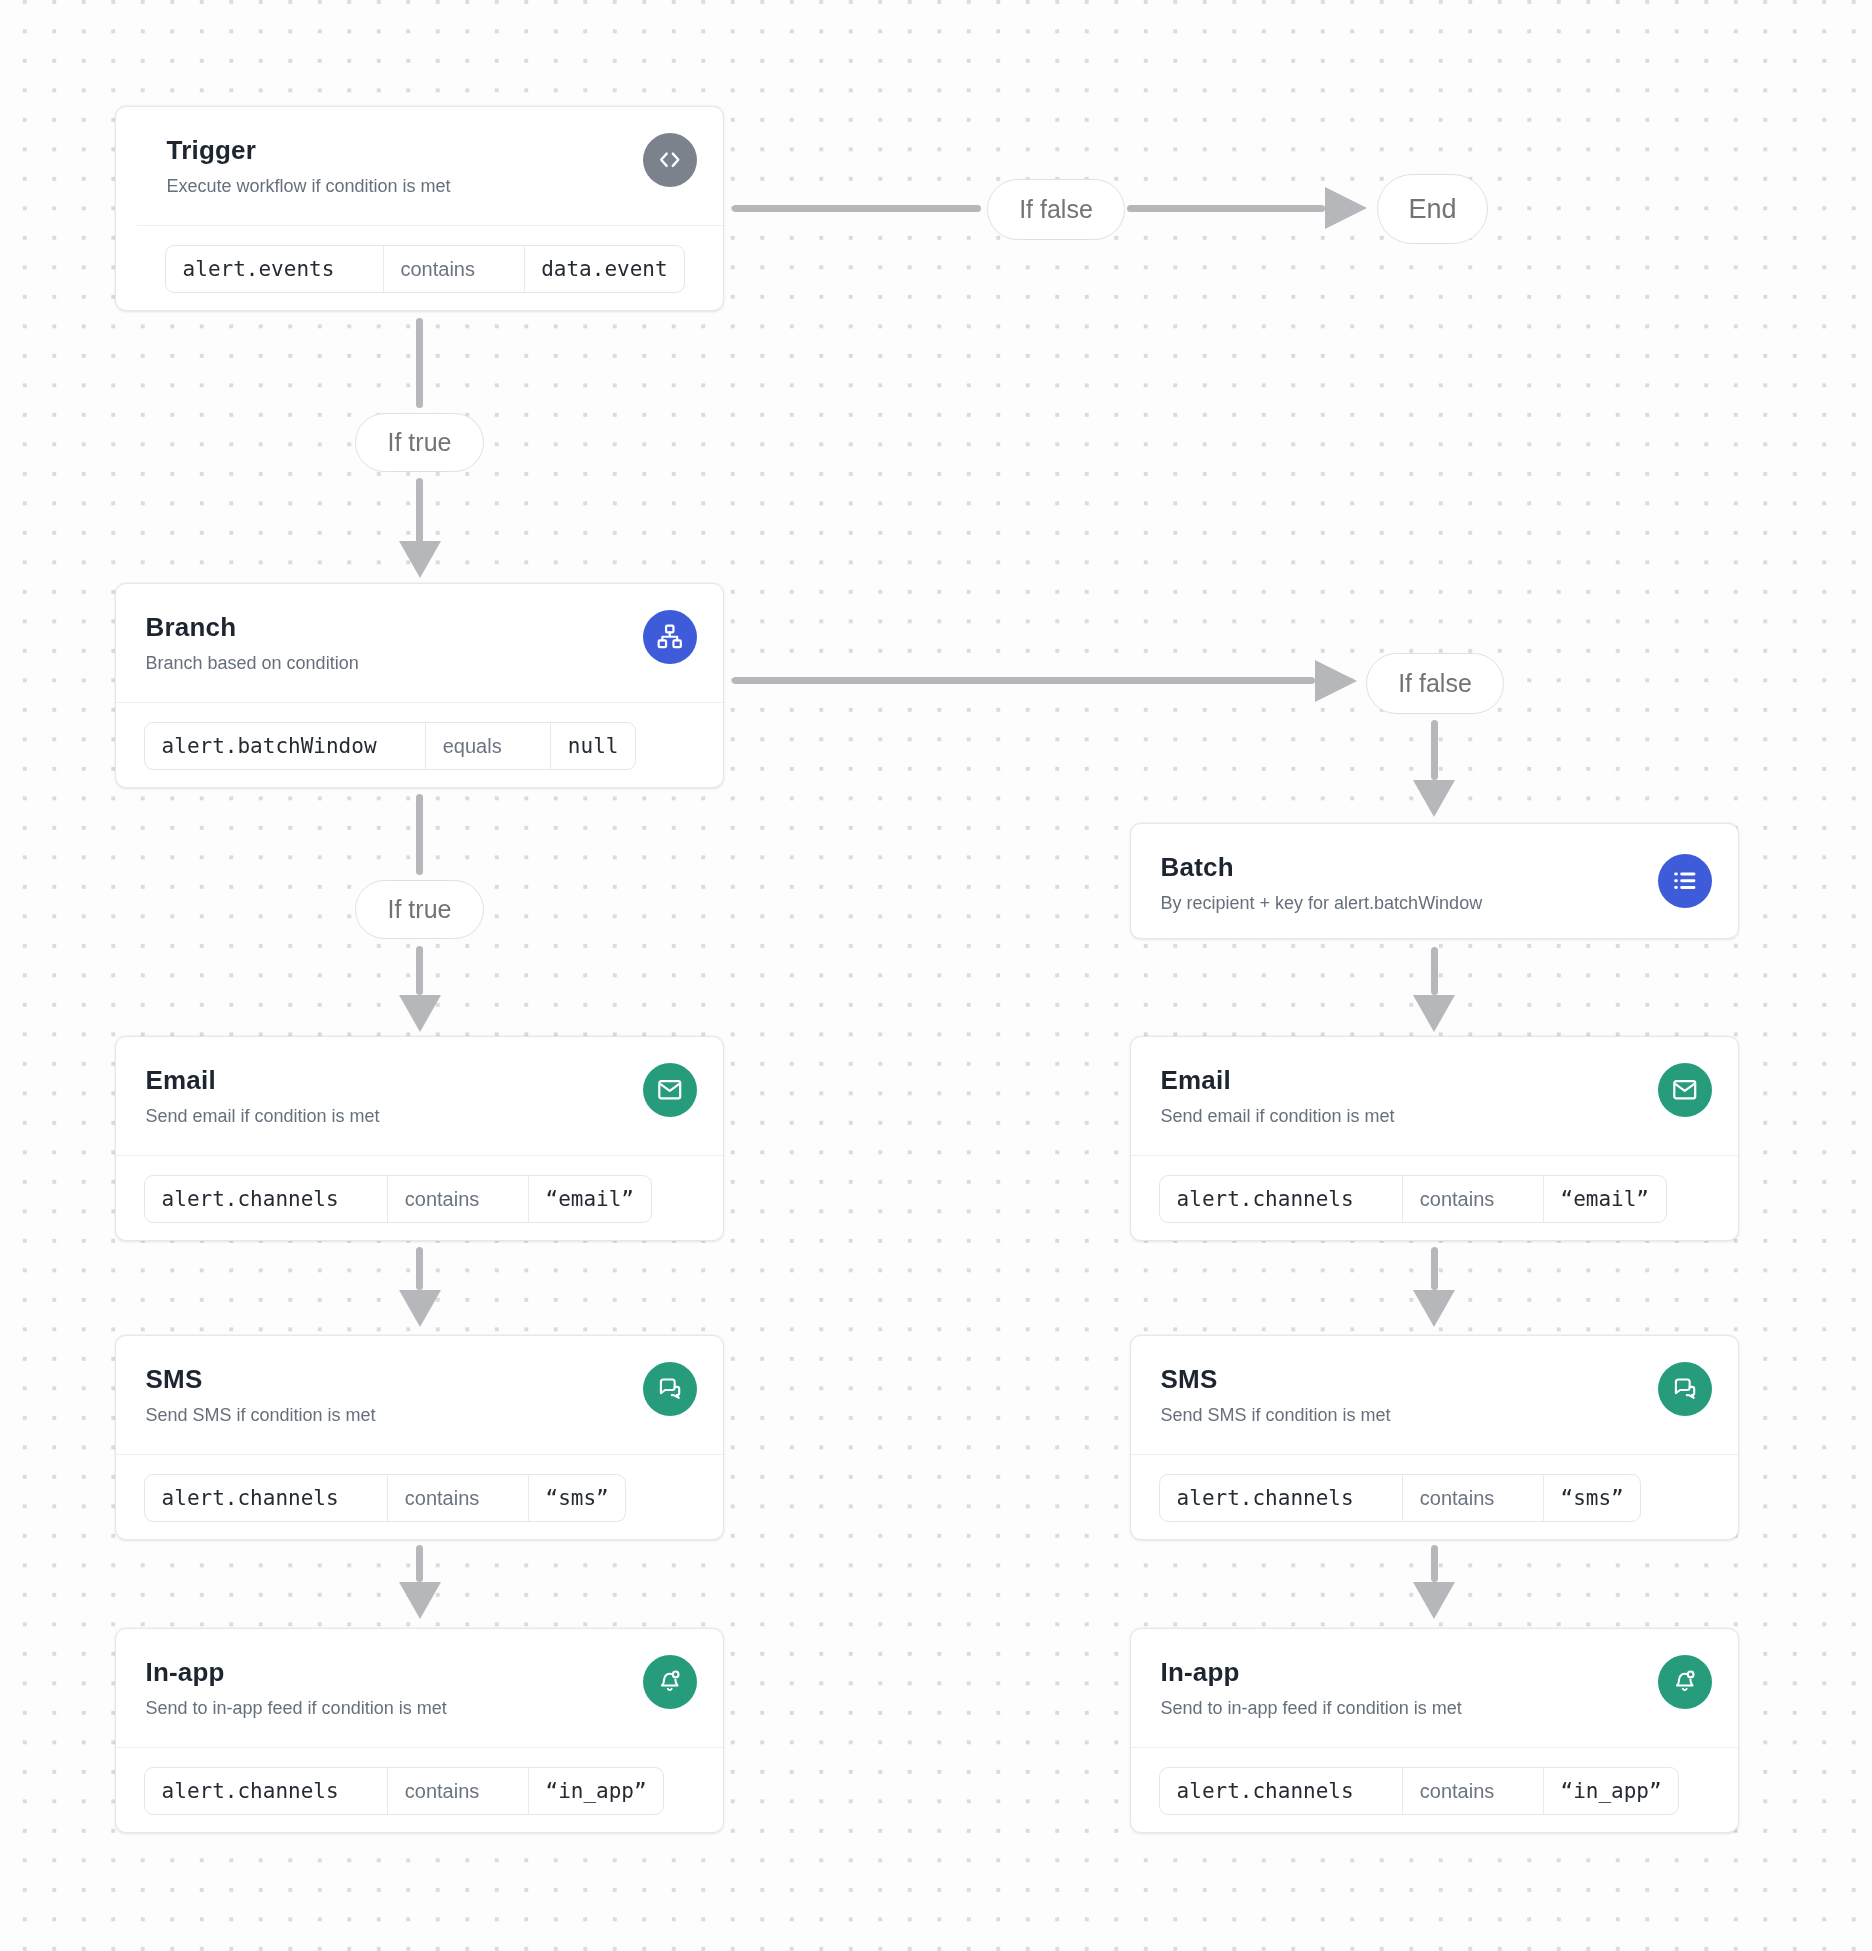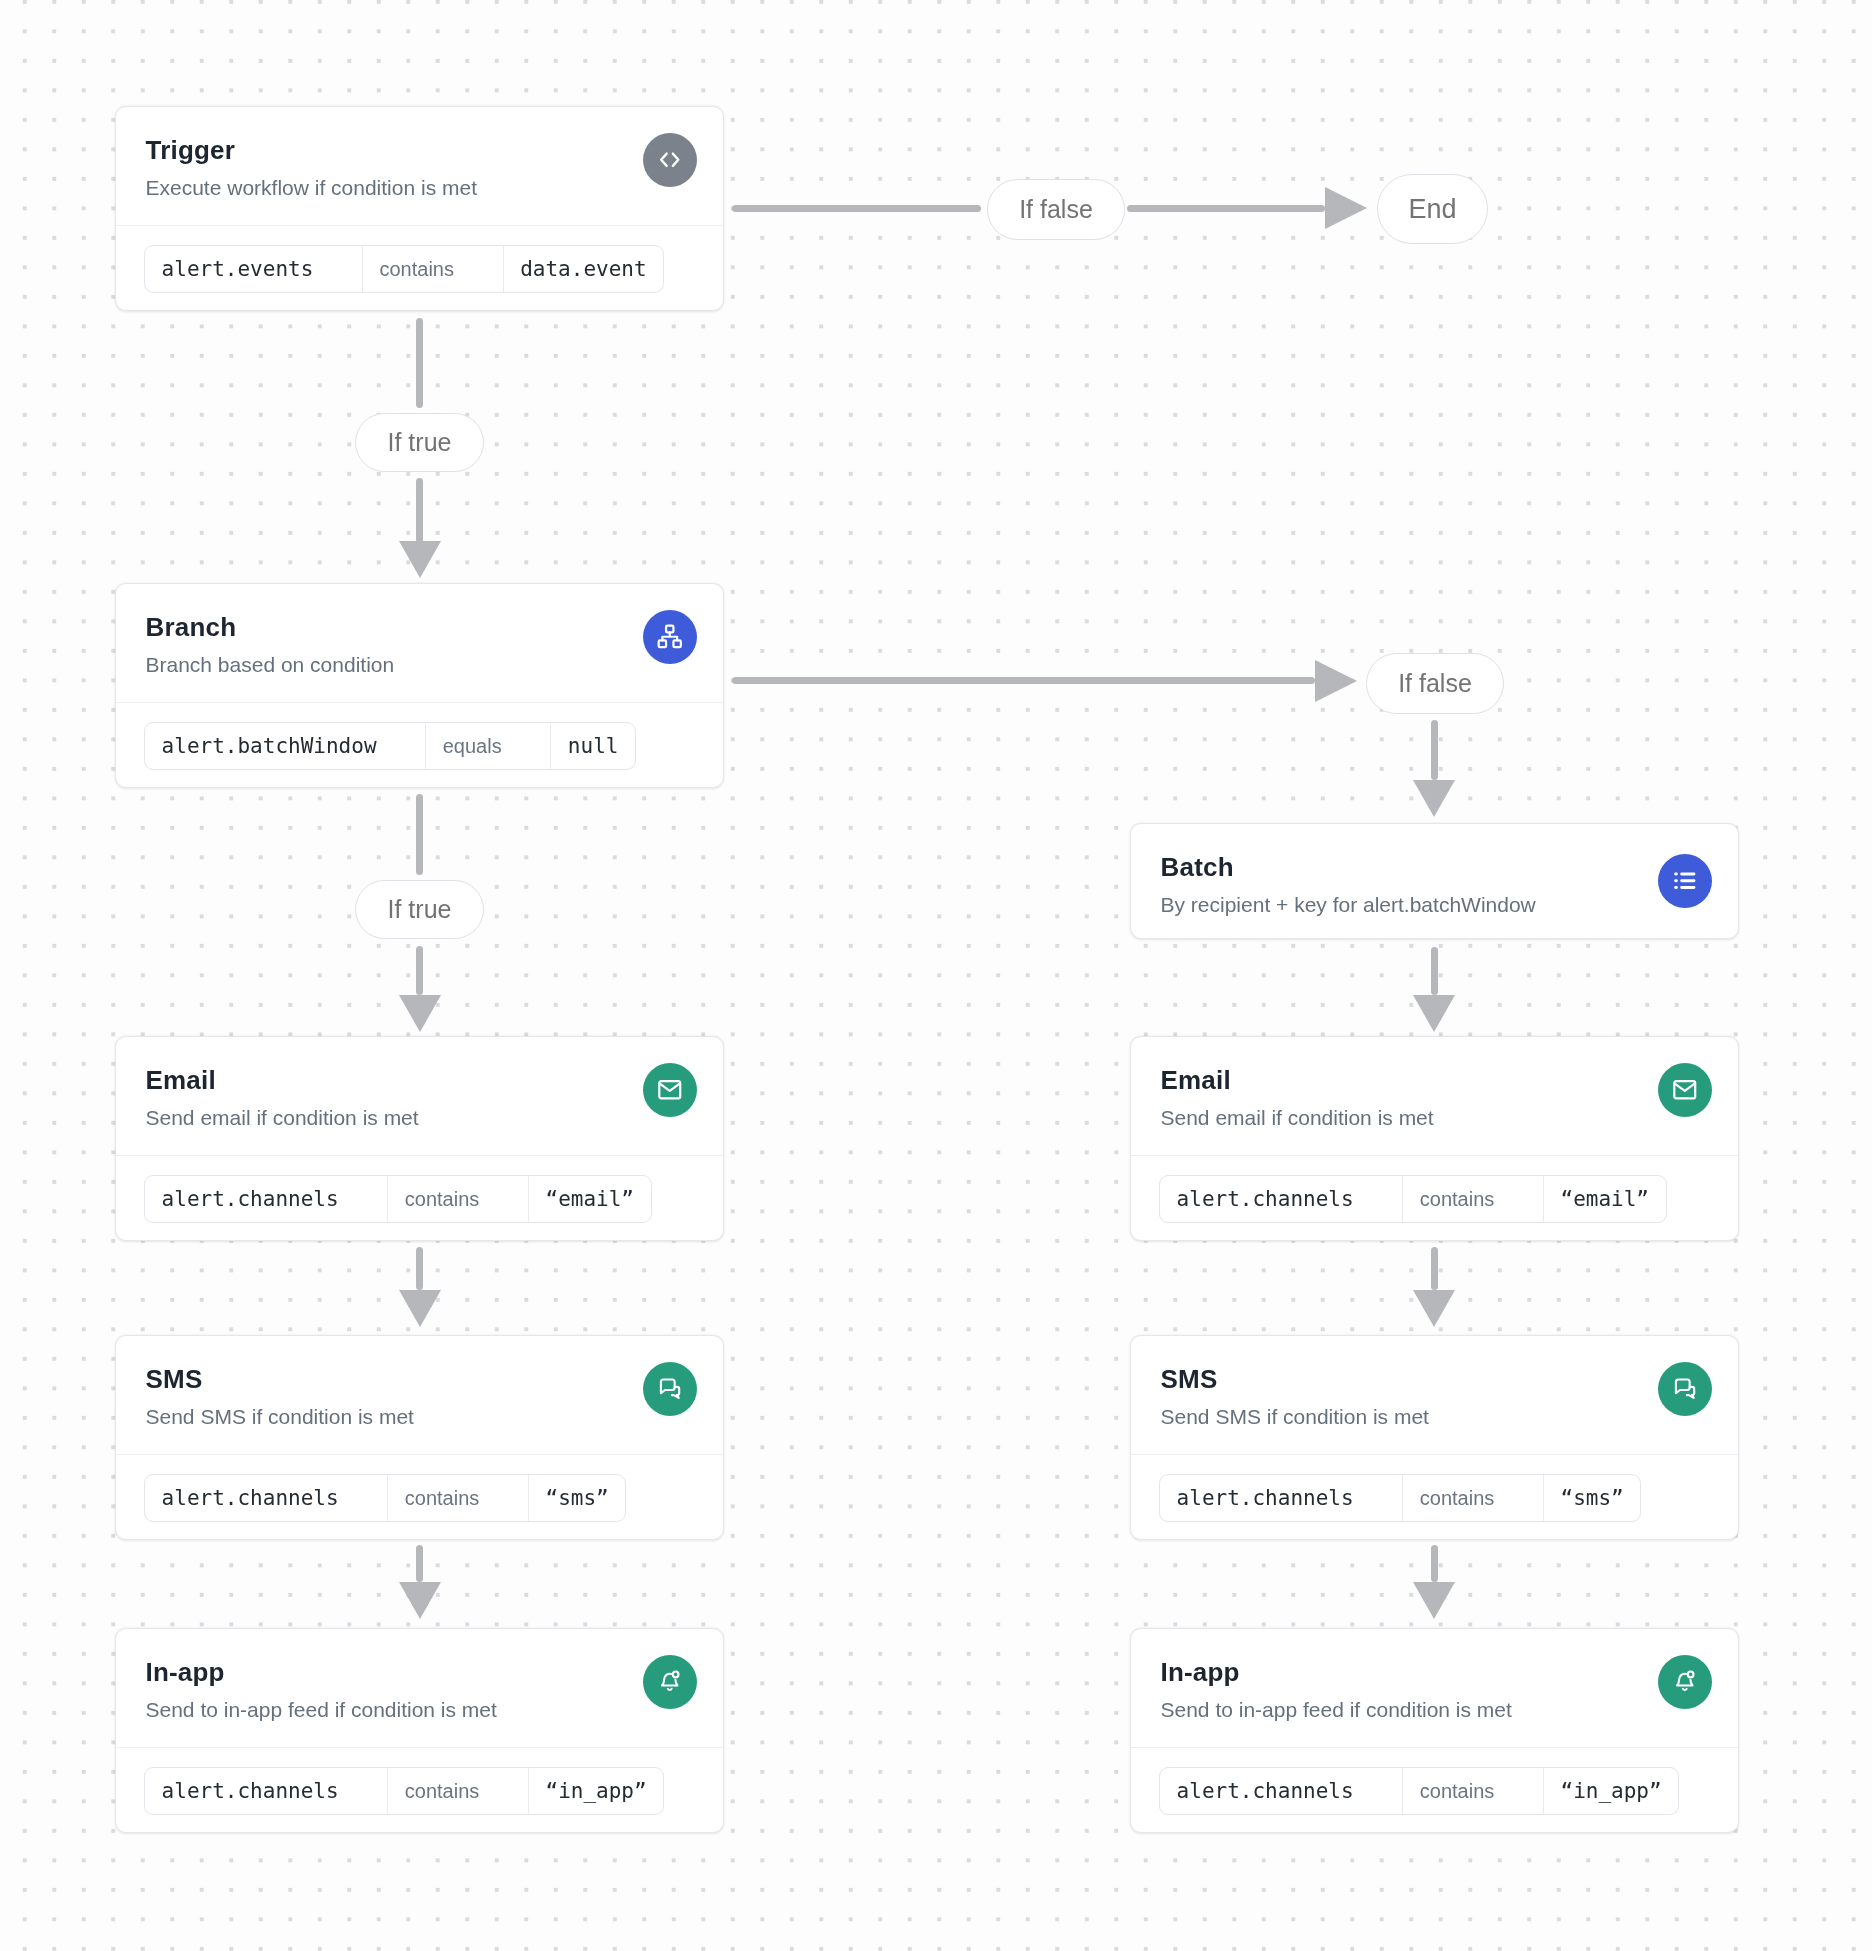--- a/index.html
+++ b/index.html
@@ -11,21 +11,21 @@
     font-family:"Liberation Sans",sans-serif;
   }
   .card{
     position:absolute;width:609px;box-sizing:border-box;background:#fff;
     border:1.4px solid #e5e7eb;border-radius:11px;
     box-shadow:0 0.9px 2.8px rgba(20,25,35,.07),0 0.9px 1.8px rgba(20,25,35,.04);
   }
   .card-head{position:relative;height:118px;box-sizing:border-box;padding:28px 102px 0 29.5px;}
   .card-head.solo{height:114px;}
   .card-title{font-size:26px;font-weight:700;color:#1d2530;letter-spacing:0.2px;}
-  .card-sub{font-size:21px;color:#66707c;margin-top:10px;}
+  .card-sub{font-size:18px;color:#66707c;margin-top:10px;}
   .card-cond{height:85px;box-sizing:border-box;border-top:1.4px solid #eceef1;padding:19.4px 28px;}
   .chip{
     display:inline-flex;align-items:stretch;border:1.4px solid #e3e6ea;
     border-radius:9.2px;background:#fff;height:46px;overflow:hidden;gap:32px;
   }
   .chip>span{display:flex;align-items:center;padding:0 16.6px;}
   .chip>span + span{border-left:1.4px solid #e8eaee;}
   .seg-code{font-family:"DejaVu Sans Mono",monospace;font-size:21px;color:#252b33;}
   .seg-op{font-size:20px;color:#6b7480;}
   .ic{
@@ -82,21 +82,21 @@
   <div class="arr-d" style="left:1413px;top:1290px;"></div>
   <div class="vline" style="left:1431px;top:1545px;height:37px;"></div>
   <div class="arr-d" style="left:1413px;top:1582px;"></div>
 
   <div class="pill" style="left:987px;top:179px;width:138px;height:61px;">If false</div>
   <div class="pill end" style="left:1377px;top:174px;width:111px;height:70px;">End</div>
   <div class="pill" style="left:355px;top:413px;width:129px;height:59px;">If true</div>
   <div class="pill" style="left:1366px;top:653px;width:138px;height:61px;">If false</div>
   <div class="pill" style="left:355px;top:880px;width:129px;height:59px;">If true</div>
 
-  <div class="card" style="left:115px;top:106px;">
+  <div class="card" style="left:115px;top:106px;padding-left:21px;">
     <div class="card-head">
       <div class="card-title">Trigger</div>
       <div class="card-sub">Execute workflow if condition is met</div>
       <div class="ic gray">
         <svg viewBox="0 0 24 24" fill="none" stroke="#fff" stroke-width="1.9" stroke-linecap="round" stroke-linejoin="round">
           <path d="M9.5 7 5 12l4.5 5M14.5 7 19 12l-4.5 5"></path>
         </svg>
       </div>
     </div>
     <div class="card-cond">

